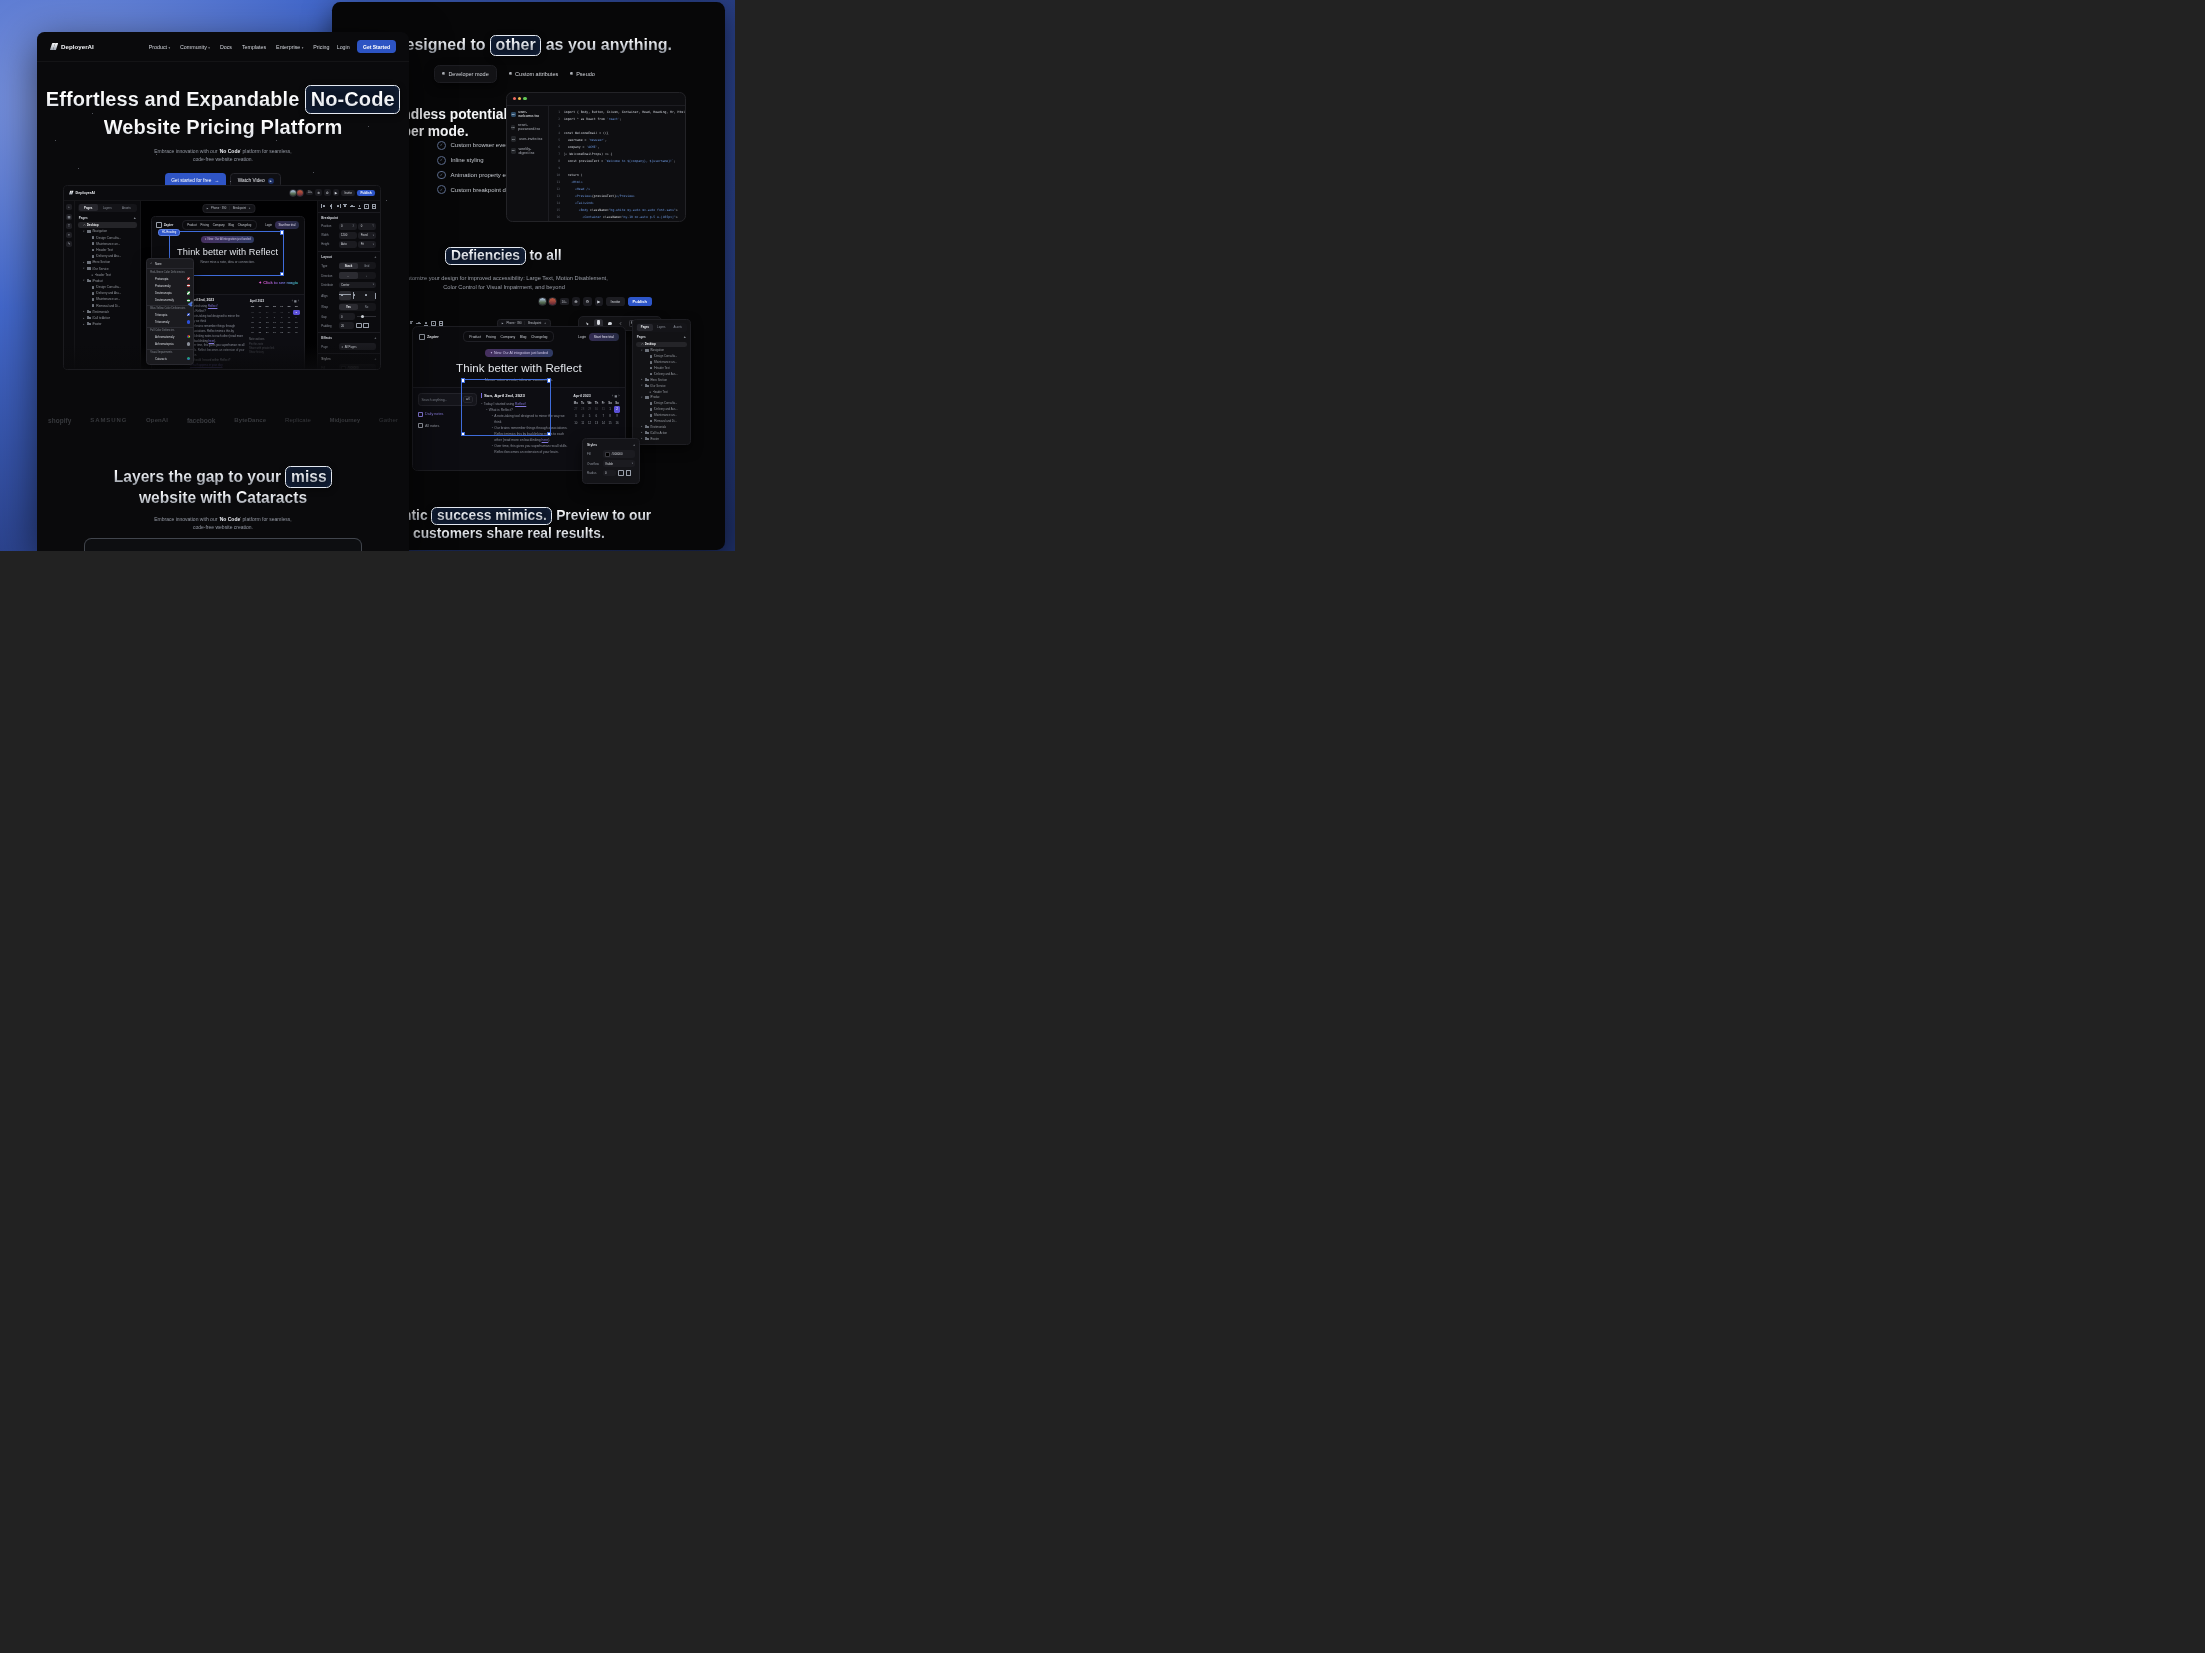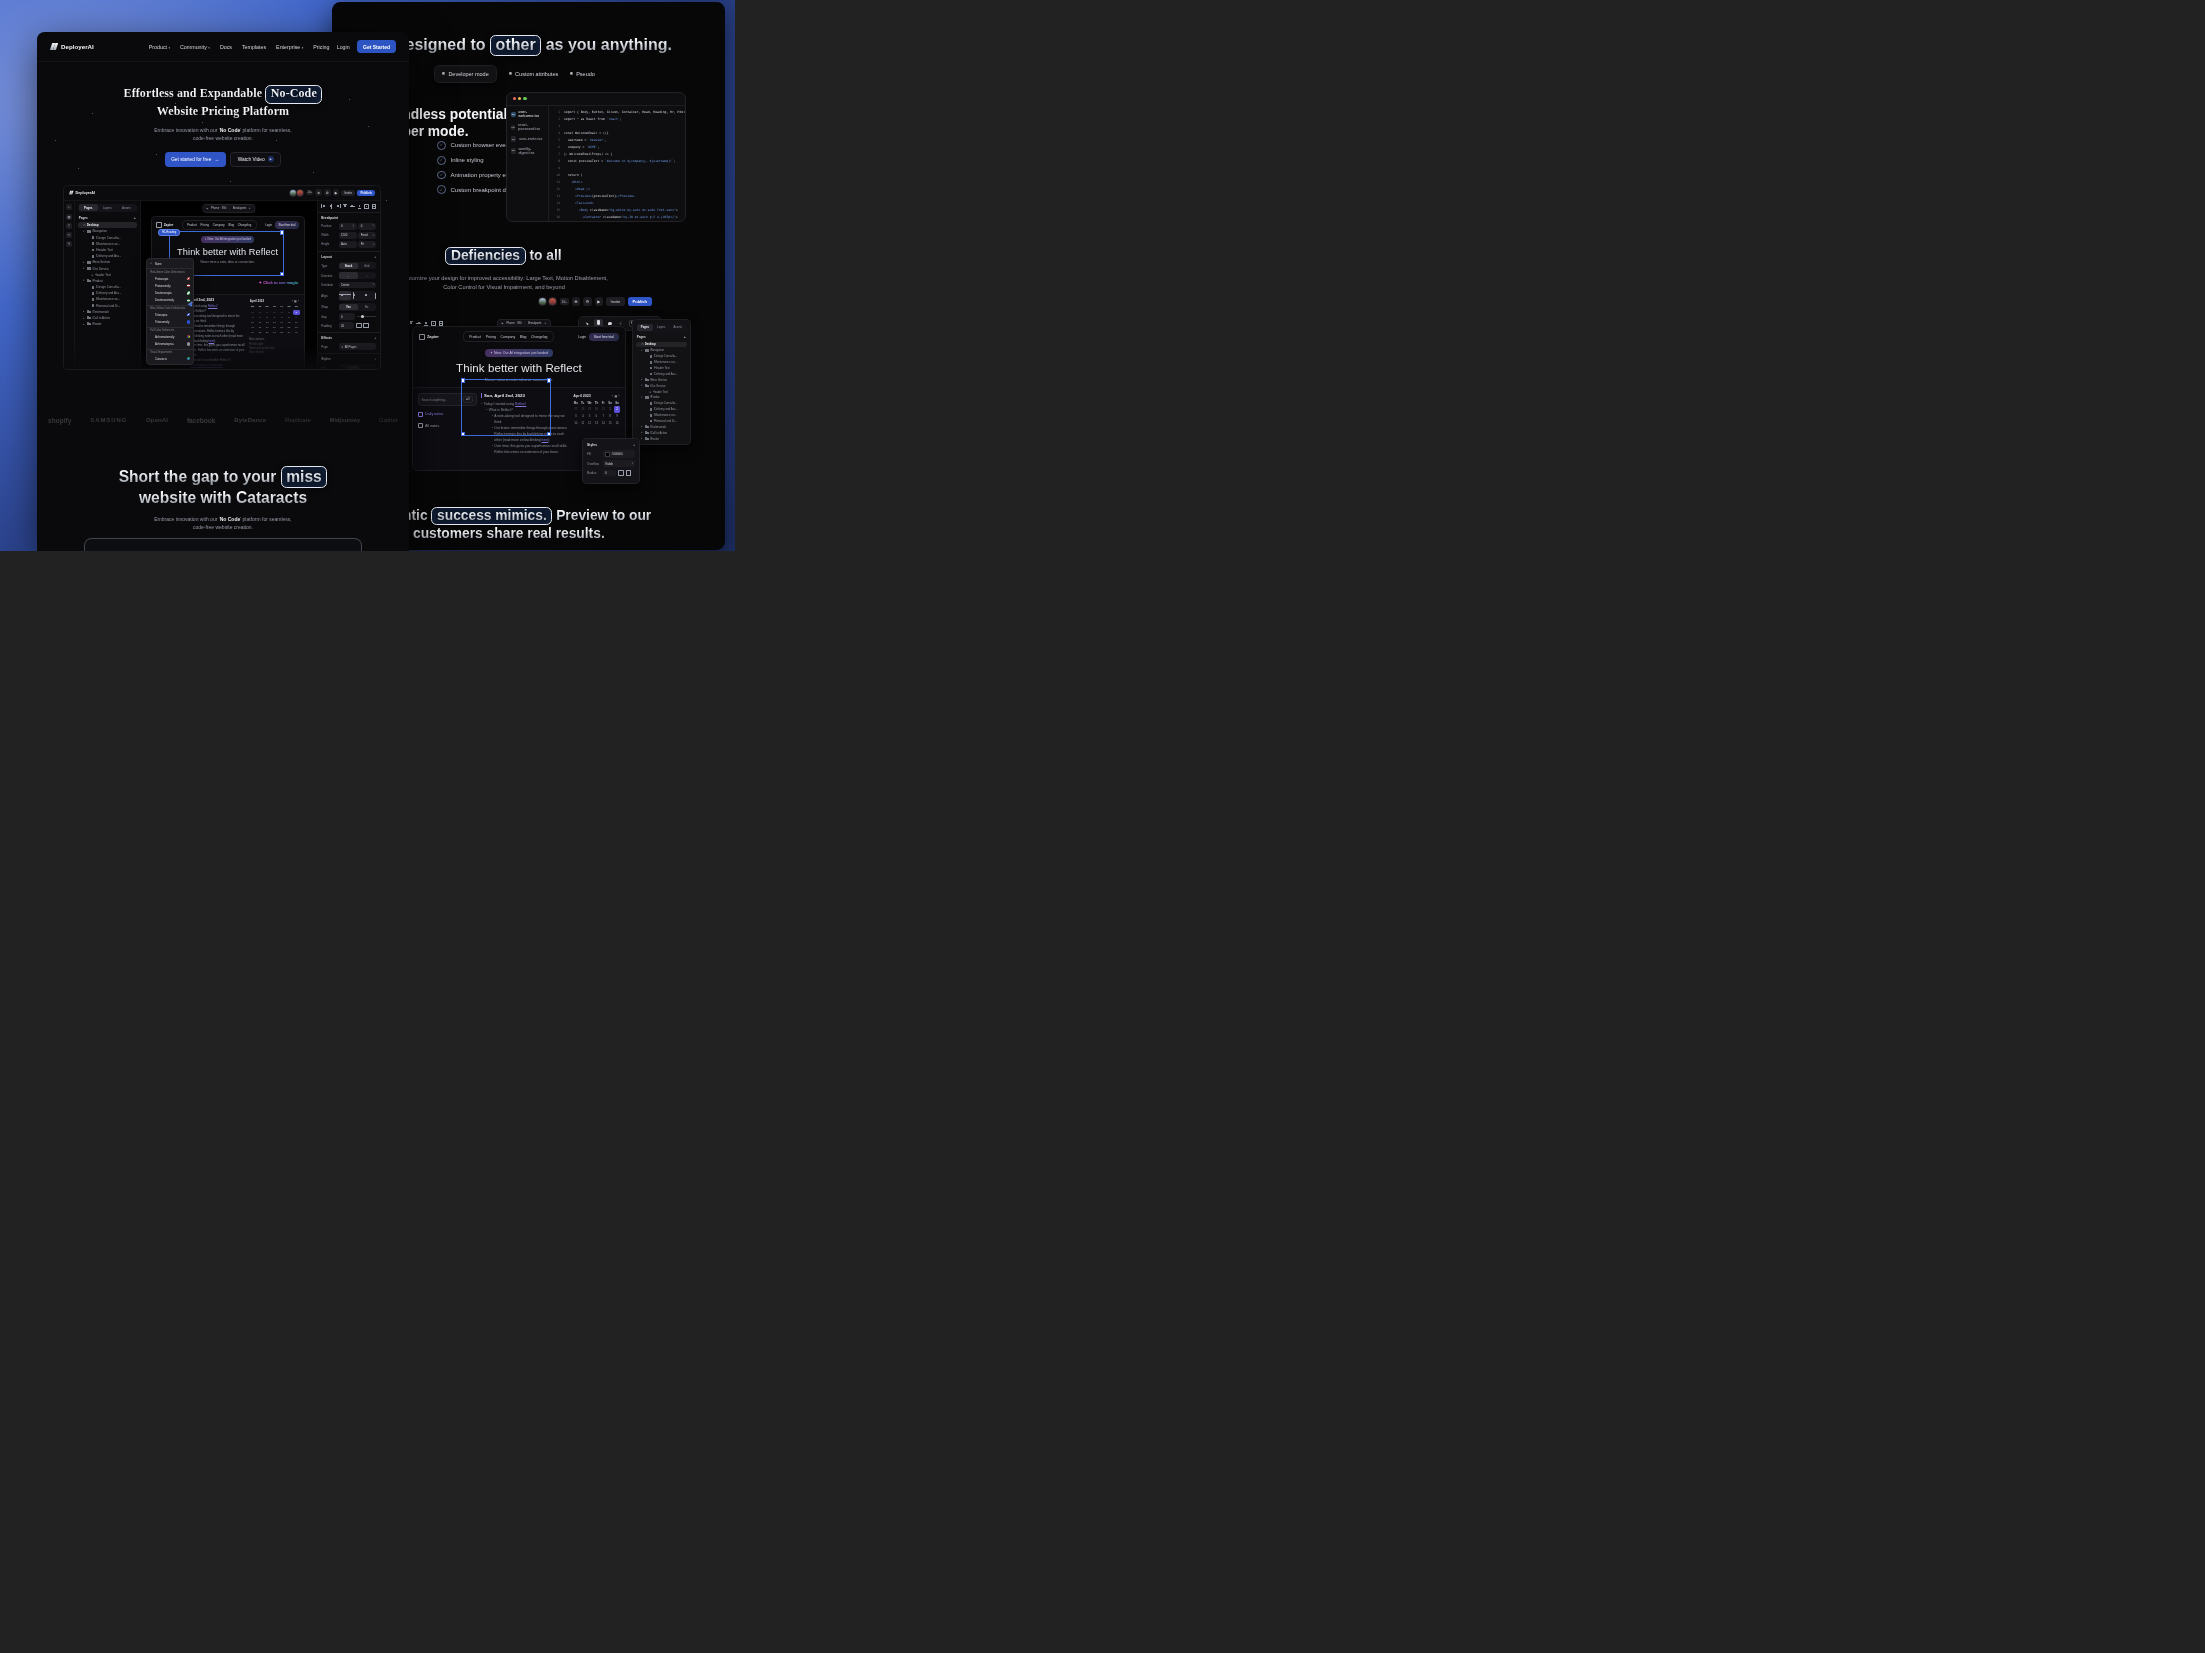--- a/index.html
+++ b/index.html
@@ -24,21 +24,21 @@
   .brand-glyph::before,.brand-glyph::after{content:"";position:absolute;top:0;width:2.8px;height:7.4px;background:linear-gradient(180deg,#fff,#9aa1ad);transform:skewX(-18deg);border-radius:0.5px;}
   .brand-glyph::before{left:0.5px}.brand-glyph::after{left:4.1px}
   #main-nav{display:flex;gap:10px;margin-left:55px;}
   .nav-item{color:#d4d7dd;font-size:5.3px;cursor:pointer;}
   .nav-right{margin-left:auto;display:flex;align-items:center;gap:7.4px;}
   .login{color:#cfd3da;font-size:5.3px;}
   .btn-blue{background:#2d54c3;color:#fff;border-radius:3.7px;padding:3.2px 6px;font-size:5px;font-weight:600;}
   
   .hero{position:relative;text-align:center;color:#fff;}
   .stars i{position:absolute;width:0.9px;height:0.9px;border-radius:50%;background:#cfd6e4;opacity:.6;}
-  .hero h1{margin:23px 4px 0;font-size:12px;line-height:1.32;font-weight:800;letter-spacing:0.1px;font-family:Liberation Serif, serif;}
+  .hero h1{margin:23px 4px 0;font-size:20px;line-height:1.32;font-weight:800;letter-spacing:0.1px;}
   .hero .sub{margin-top:6px;font-size:5px;line-height:1.7;color:#959aa5;}
   .hero .sub b{color:#e8eaef;font-weight:600;}
   .hero-btns{margin-top:9.2px;display:flex;justify-content:center;gap:4.6px;}
   .btn-hero{display:inline-flex;align-items:center;gap:3.2px;font-size:4.8px;border-radius:3.7px;padding:3.7px 6.4px;}
   .btn-hero.primary{background:#2f55c6;color:#fff;}
   .btn-hero.ghost{background:#0f0f13;border:0.5px solid #26262c;color:#e8eaef;}
   .play-badge{width:6px;height:6px;border-radius:50%;background:#1c2e63;color:#bcd;display:inline-flex;align-items:center;justify-content:center;font-size:2.8px;}
   
   #editor1{position:absolute;left:26px;top:153px;width:316px;height:183px;background:#0b0b0e;border:0.5px solid #1b1b1f;border-radius:4.6px;overflow:hidden;}
   .ed-top{height:13.8px;display:flex;align-items:center;padding:0 4.6px;border-bottom:0.5px solid #151518;}
@@ -1168,20 +1168,20 @@
         <span class="logo l1">SAMSUNG</span>
         <span class="logo l2">OpenAI</span>
         <span class="logo l3">facebook</span>
         <span class="logo l4">ByteDance</span>
         <span class="logo l5">Replicate</span>
         <span class="logo l6">Midjourney</span>
         <span class="logo l7">Gather</span>
       </div>
 
     <div id="section2">
-      <h2><span class="silver">Short the gap to your</span> <span class="hl-box"><span class="silver">miss</span></span><br><span class="silver">website with Cataracts</span></h2>
+      <h2><span class="silver">Layers the gap to your</span> <span class="hl-box"><span class="silver">miss</span></span><br><span class="silver">website with Cataracts</span></h2>
       <div class="sub"><span>Embrace innovation with our '</span><b>No Code</b><span>' platform for seamless,</span><br><span>code-free website creation.</span></div>
     </div>
 
     <div id="laptop"></div>
   </div>
 </div>
 
 
 </body></html>

